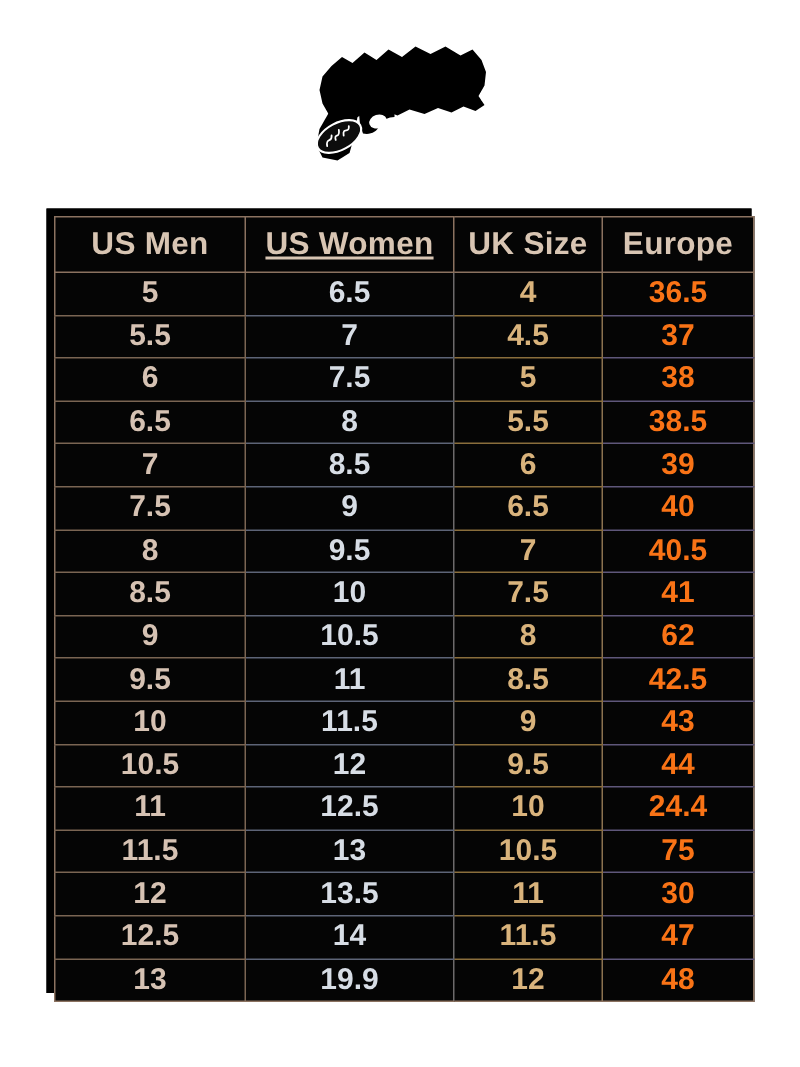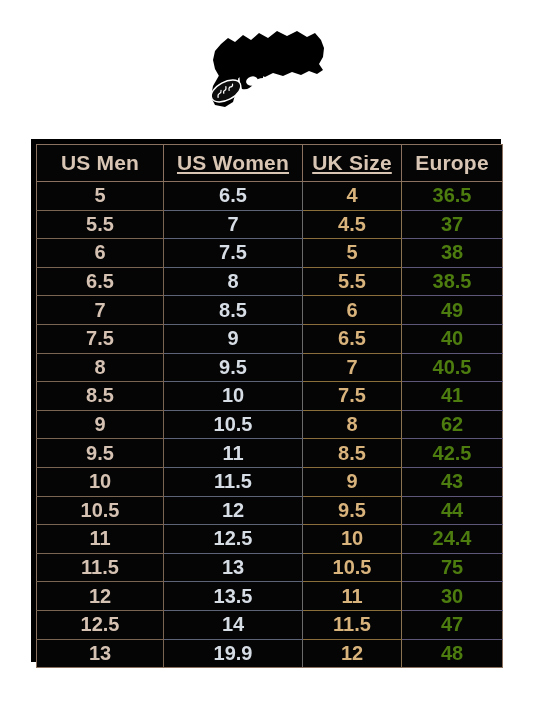--- a/index.html
+++ b/index.html
@@ -68,21 +68,21 @@
   thead th {
     height: 36px;
     font-size: 21px;
     color: #d8c5b3;
     letter-spacing: 0.2px;
     border: 1px solid #7d6551;
     margin-left: 48px;
   }
   thead th.h-usmen   { border-color: #8b7260; }
   thead th.h-uswomen { border-color: #8b7260; text-decoration: underline; }
-  thead th.h-uk      { border-color: #8b7260; text-decoration: underline; }
+  thead th.h-uk      { border-color: #8b7260; }
   thead th.h-eu      { border-color: #8b7260; }
 
   
   tbody tr { height: 28.6px; }
   tbody td { font-size: 20px; }
 
   td.cell-usmen {
     color: #d6c2b3;
     border-top: 1px solid #7a6553;
     border-bottom: 1px solid #7a6553;
@@ -97,21 +97,21 @@
     border-right: 1px solid #6d6a6b;
   }
   td.cell-uk {
     color: #d9b37c;
     border-top: 1px solid #8a6e3c;
     border-bottom: 1px solid #8a6e3c;
     border-left: 1px solid #8b7250;
     border-right: 1px solid #8b7250;
   }
   td.cell-eu {
-    color: #4d7c0f;
+    color: #f97316;
     border-top: 1px solid #5f577a;
     border-bottom: 1px solid #5f577a;
     border-left: 1px solid #7a6b82;
     border-right: 1px solid #8b7260;
   }
   tbody tr:last-child td { border-bottom: 1px solid #8b7260; }
 </style>
 </head>
 <body>
 
@@ -189,21 +189,21 @@
         <tr>
           <td class="cell-usmen">6.5</td>
           <td class="cell-uswomen">8</td>
           <td class="cell-uk">5.5</td>
           <td class="cell-eu">38.5</td>
         </tr>
         <tr>
           <td class="cell-usmen">7</td>
           <td class="cell-uswomen">8.5</td>
           <td class="cell-uk">6</td>
-          <td class="cell-eu">49</td>
+          <td class="cell-eu">39</td>
         </tr>
         <tr>
           <td class="cell-usmen">7.5</td>
           <td class="cell-uswomen">9</td>
           <td class="cell-uk">6.5</td>
           <td class="cell-eu">40</td>
         </tr>
         <tr>
           <td class="cell-usmen">8</td>
           <td class="cell-uswomen">9.5</td>

